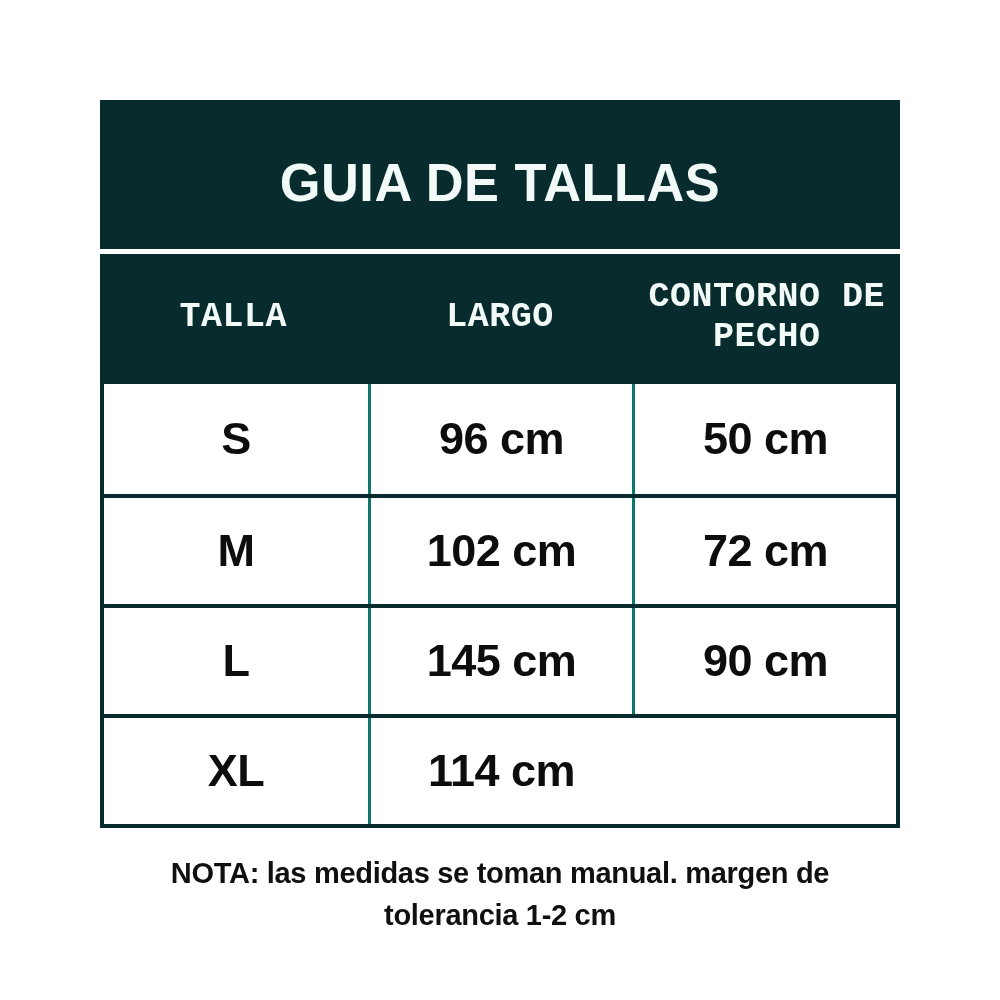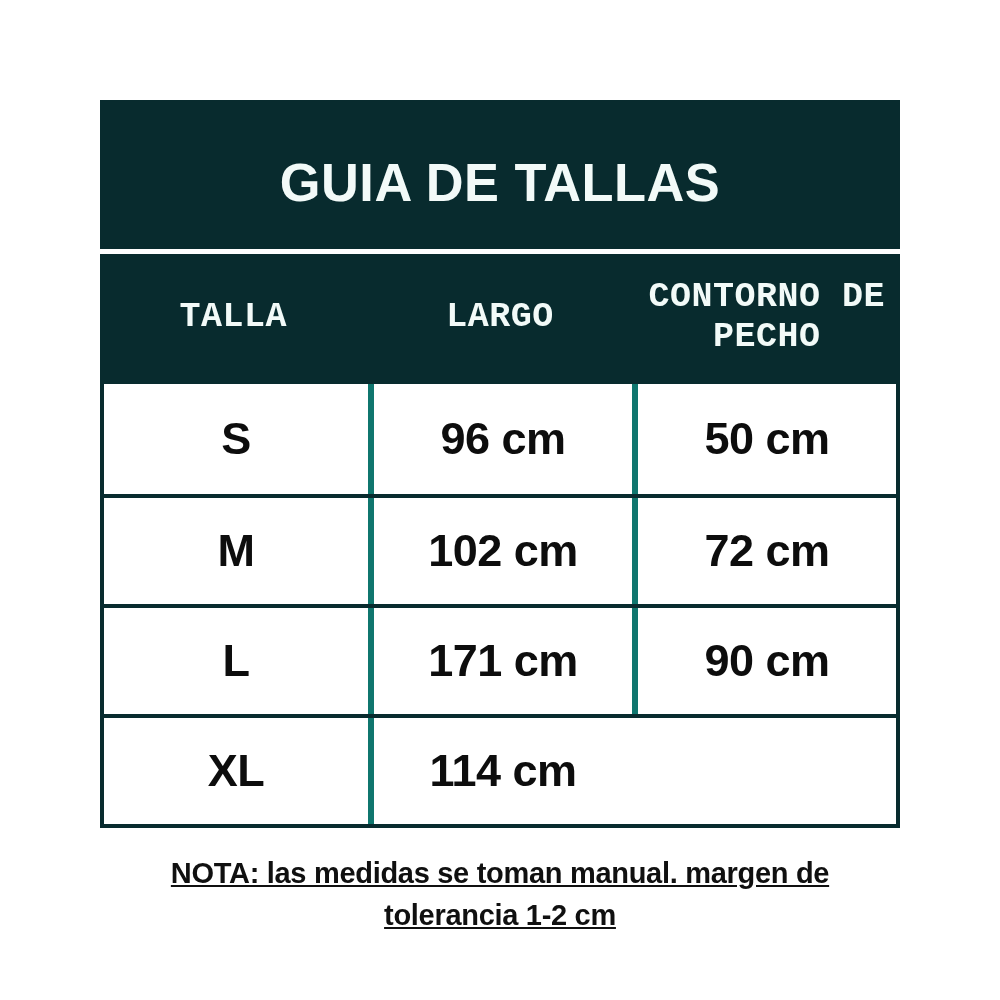--- a/index.html
+++ b/index.html
@@ -74,31 +74,30 @@
   .tcell {
     display: flex;
     align-items: center;
     justify-content: center;
     font-size: 45px;
     font-weight: 700;
     color: #0d0d0d;
     letter-spacing: -0.5px;
   }
   .tcell + .tcell {
-    border-left: 6px solid #0f766e;
+    border-left: 3px solid #0f766e;
   }
   .note {
     margin-top: 24px;
     text-align: center;
     font-size: 29px;
     font-weight: 700;
     color: #101010;
     line-height: 1.45;
     letter-spacing: -0.3px;
-    text-decoration: underline;
   }
 </style>
 </head>
 <body>
 
 <div class="canvas">
   <div class="size-guide">
 
     <div class="banner">
       <div class="title-row">
@@ -124,21 +123,21 @@
         <div class="tcell">96 cm</div>
         <div class="tcell">50 cm</div>
       </div>
       <div class="trow">
         <div class="tcell">M</div>
         <div class="tcell">102 cm</div>
         <div class="tcell">72 cm</div>
       </div>
       <div class="trow">
         <div class="tcell">L</div>
-        <div class="tcell">171 cm</div>
+        <div class="tcell">145 cm</div>
         <div class="tcell">90 cm</div>
       </div>
       <div class="trow">
         <div class="tcell">XL</div>
         <div class="tcell">114 cm</div>
       </div>
     </div>
 
     <div class="note">
       <div>NOTA: las medidas se toman manual. margen de</div>

